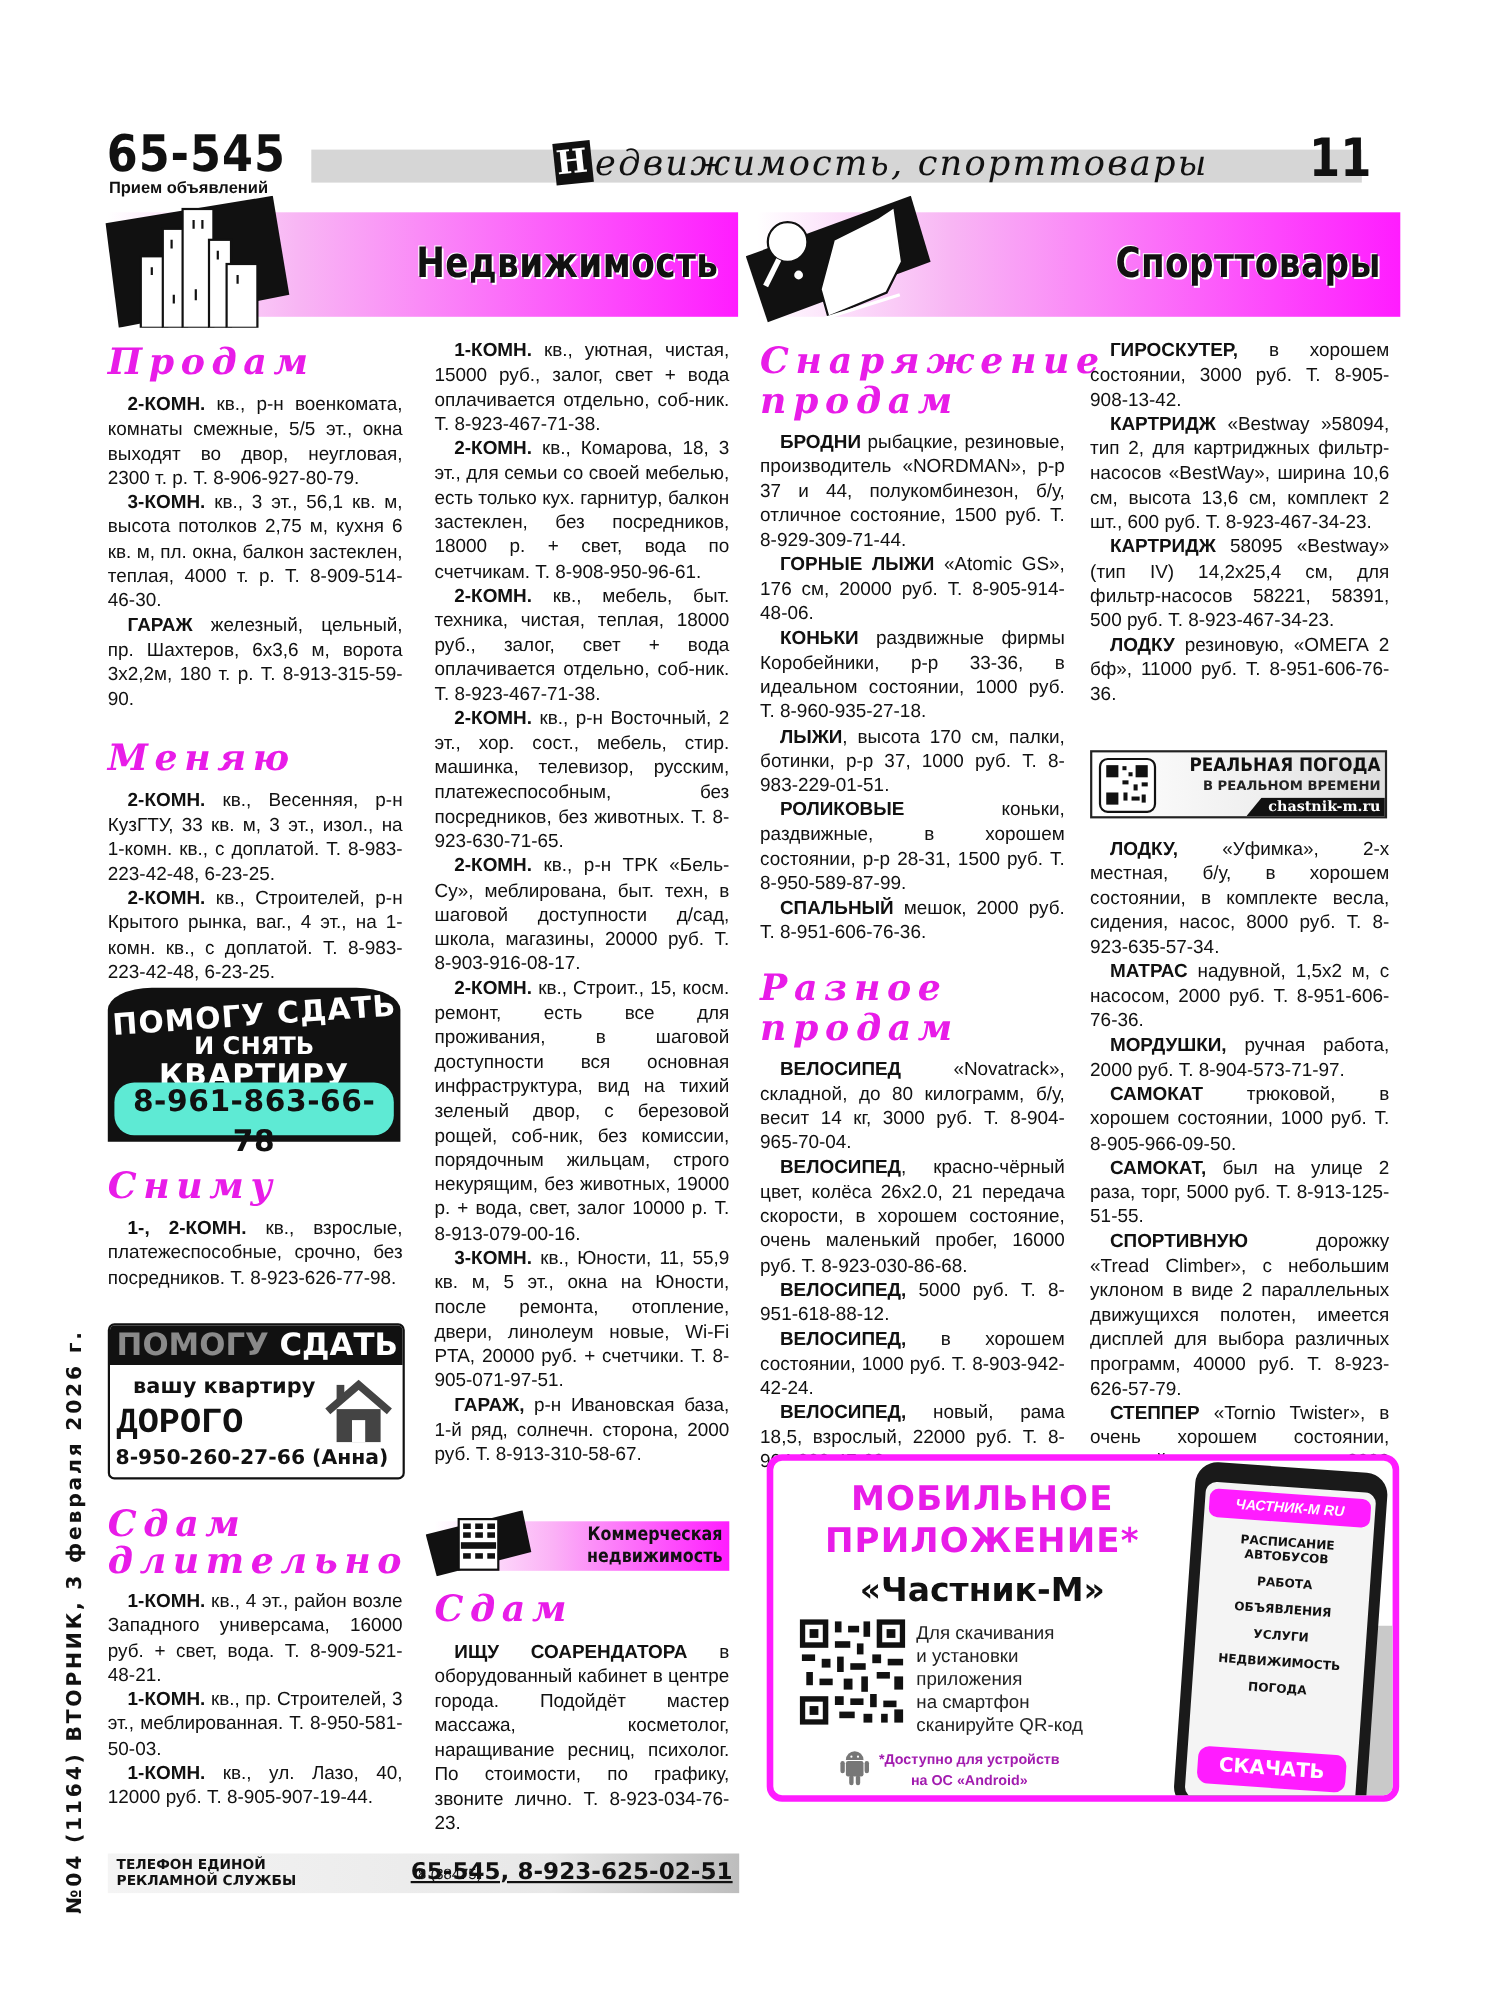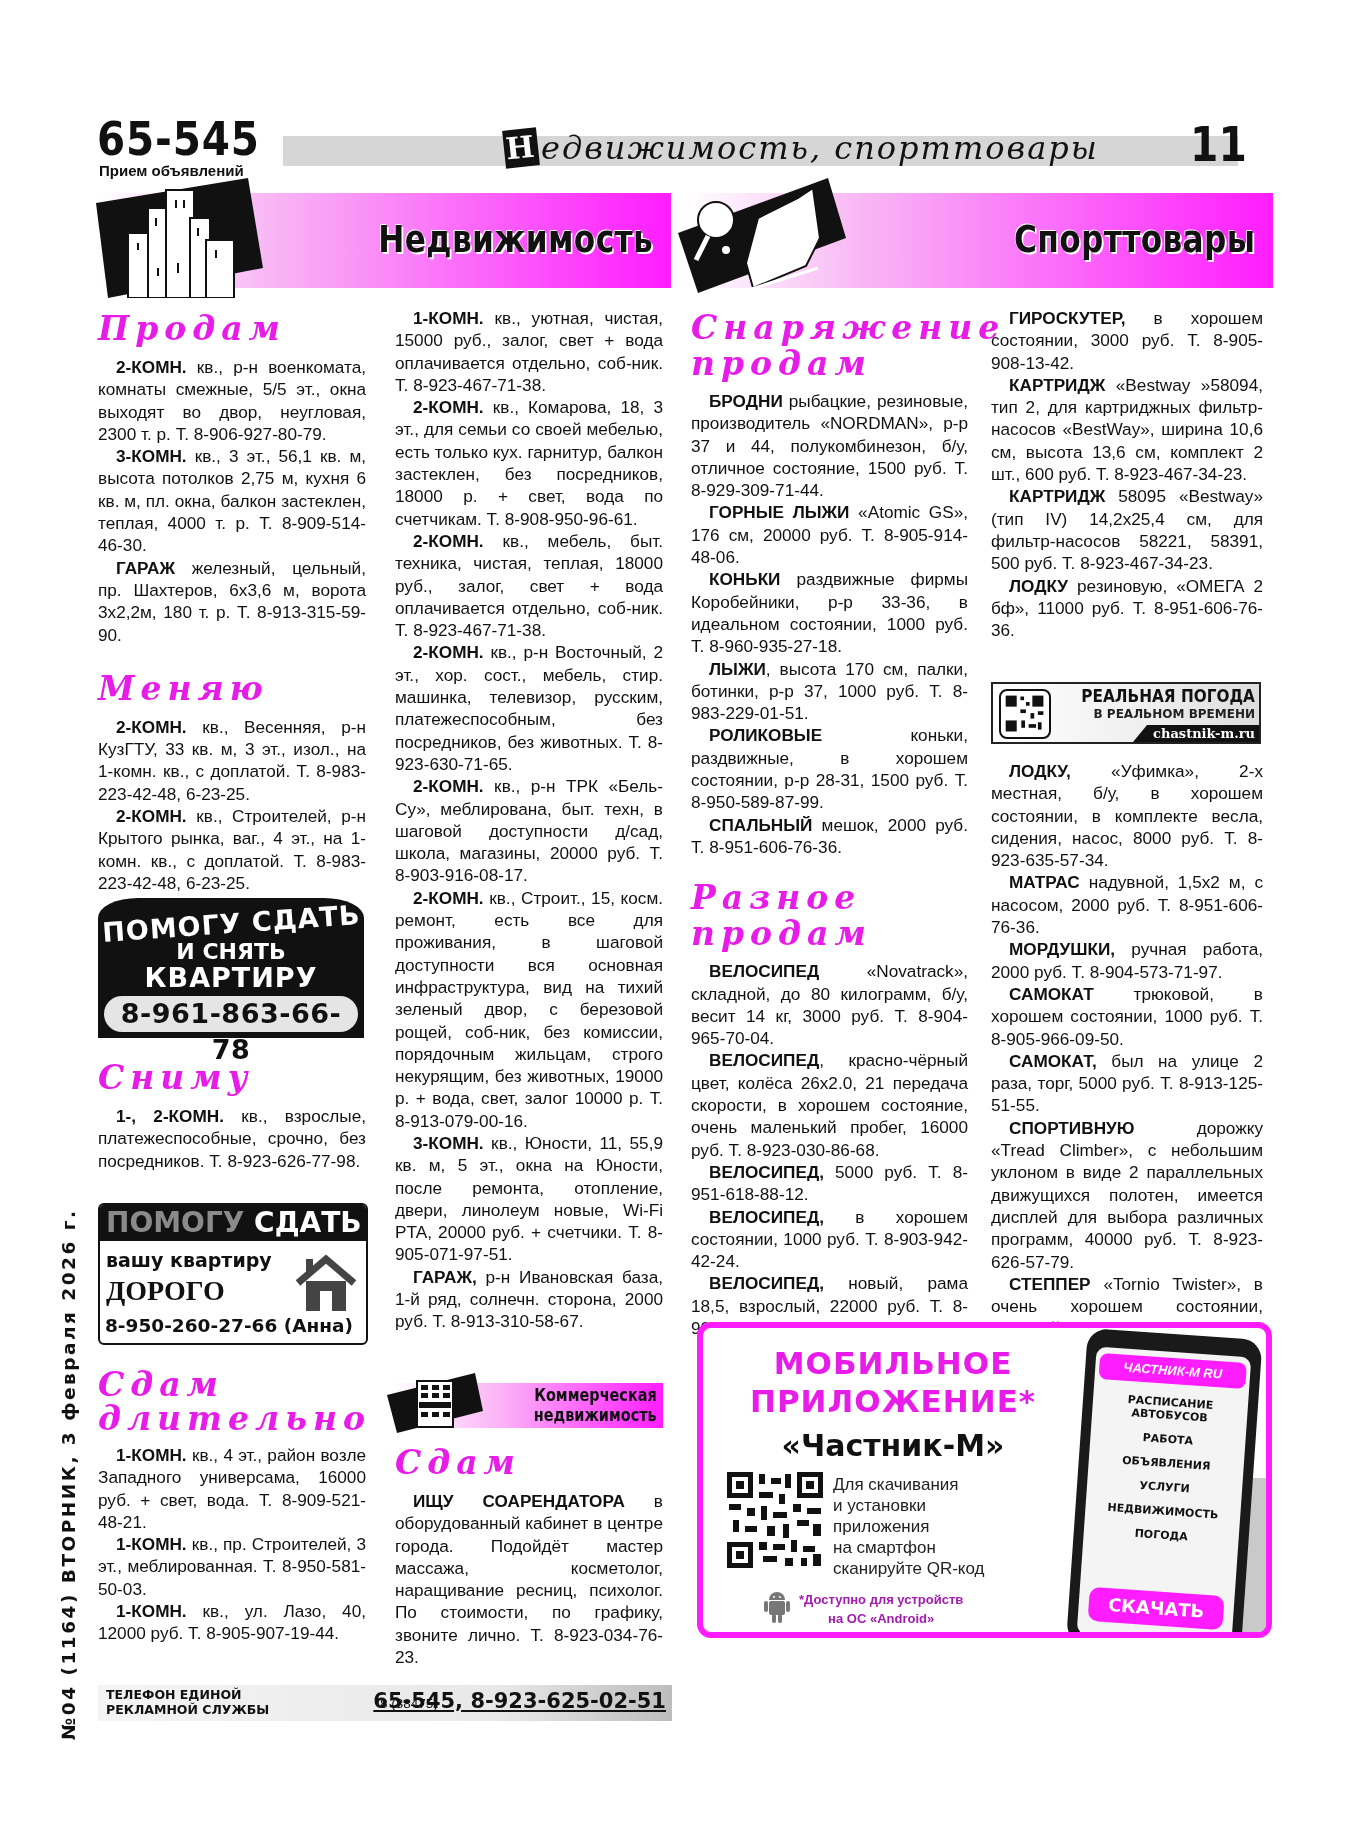--- a/index.html
+++ b/index.html
@@ -23,28 +23,28 @@
   .col { position: absolute; font-size: 17.2px; line-height: 22.3px; text-align: justify; color:#111; }
   .col p { text-indent: 18px; margin: 0; }
   .col .kw { font-weight: bold; }
   .sec-head { font-family: "DejaVu Serif", serif; font-style: italic; font-weight: bold; color: #e81ce8; text-align: left; font-size: 33px; line-height: 38px; letter-spacing: 6px; margin: 4px 0 8px; text-indent: 0 !important; }
 
   
   .ad-box1 { position: absolute; left: 98px; top: 898px; width: 266px; height: 140px; background:#111; border-radius: 40px 40px 0 0 / 20px 20px 0 0; color:#fff; text-align:center; font-family: "DejaVu Sans", sans-serif; font-weight: bold; }
   .ad-box1 .l1 { font-size: 27px; padding-top: 10px; transform: rotate(-4deg); letter-spacing: 1px; }
   .ad-box1 .l2 { font-size: 22px; margin-top: 0px; }
   .ad-box1 .l3 { font-size: 27px; margin-top: -2px; letter-spacing: 1px; }
-  .ad-box1 .ph { position:absolute; left: 6px; right: 6px; bottom: 6px; height: 36px; background:#e5e5e5; color:#111; border-radius: 18px; font-size: 27px; line-height: 36px; letter-spacing: 0.5px; }
+  .ad-box1 .ph { position:absolute; left: 6px; right: 6px; bottom: 6px; height: 48px; background:#5eead4; color:#111; border-radius: 18px; font-size: 27px; line-height: 36px; letter-spacing: 0.5px; }
 
   .ad-box2 { position: absolute; left: 98px; top: 1203px; width: 270px; height: 142px; border: 2px solid #111; border-radius: 6px; background:#fff; }
   .ad-box2 .top { height: 36px; background:#111; border-radius: 4px 4px 0 0; font-family: "DejaVu Sans", sans-serif; font-weight: bold; font-size: 28px; line-height: 36px; padding-left: 6px; transform-origin:left; }
   .ad-box2 .top .g { color:#8a8a8a; }
   .ad-box2 .top .w { color:#fff; }
-  .ad-box2 .m1 { position:absolute; left: 6px; top: 44px; font-family: "DejaVu Sans", sans-serif; font-weight:bold; font-size: 19px; }
-  .ad-box2 .m2 { position:absolute; left: 6px; top: 70px; font-family: Liberation Serif, serif; font-weight:bold; font-size: 28px; }
+  .ad-box2 .m1 { position:absolute; left: 21px; top: 44px; font-family: "DejaVu Sans", sans-serif; font-weight:bold; font-size: 19px; }
+  .ad-box2 .m2 { position:absolute; left: 6px; top: 70px; font-family: Liberation Mono, monospace; font-weight:bold; font-size: 32px; }
   .ad-box2 .m3 { position:absolute; left: 5px; top: 110px; font-family: "DejaVu Sans", sans-serif; font-weight:bold; font-size: 18.5px; }
   .ad-box2 .house { position:absolute; right: 8px; top: 48px; width: 64px; height: 60px; }
 
   
   .banner-small { position:absolute; left: 395px; top: 1383px; width: 268px; height: 45px; background: linear-gradient(90deg, #fff 0%, #fbb2f6 40%, #ff1cff 100%); }
   .banner-small .label { position:absolute; right: 6px; top: 2px; font-family: "DejaVu Sans", sans-serif; font-weight: bold; font-size: 17px; line-height: 20px; text-align: right; transform: scaleX(0.85); transform-origin: right top; color:#111; }
   .banner-small .art { position:absolute; left: -8px; top: -10px; width: 100px; height: 60px; }
 
   
   .ad-weather { position:absolute; left: 991px; top: 682px; width: 270px; height: 62px; border: 2px solid #222; background: linear-gradient(90deg,#fff 0%, #eee 60%, #ddd 100%); }

